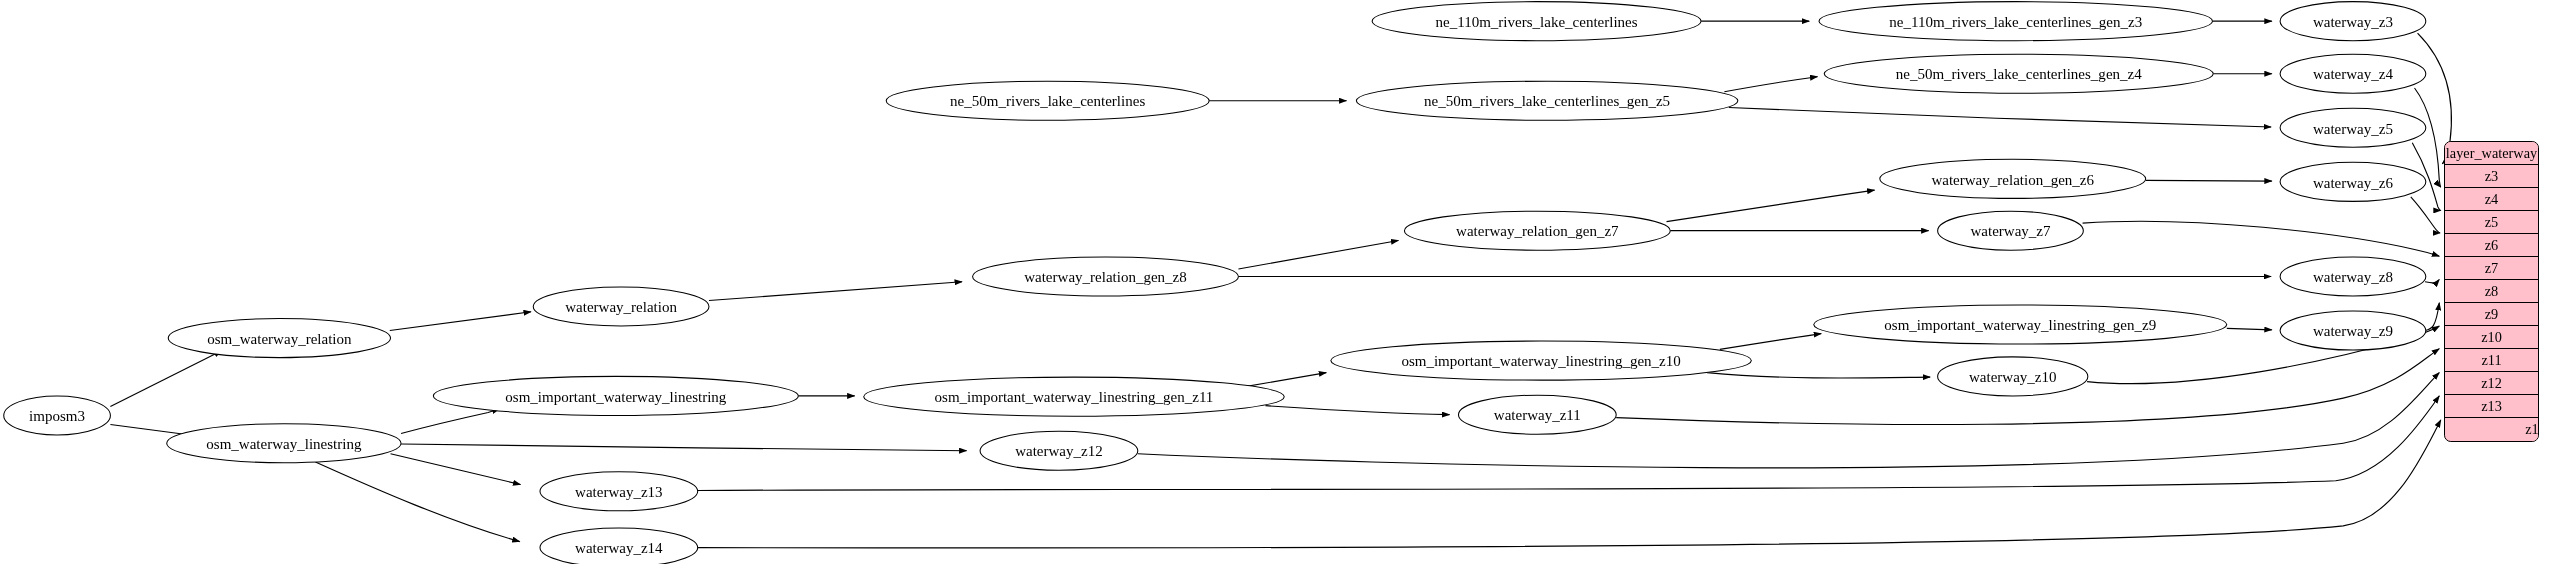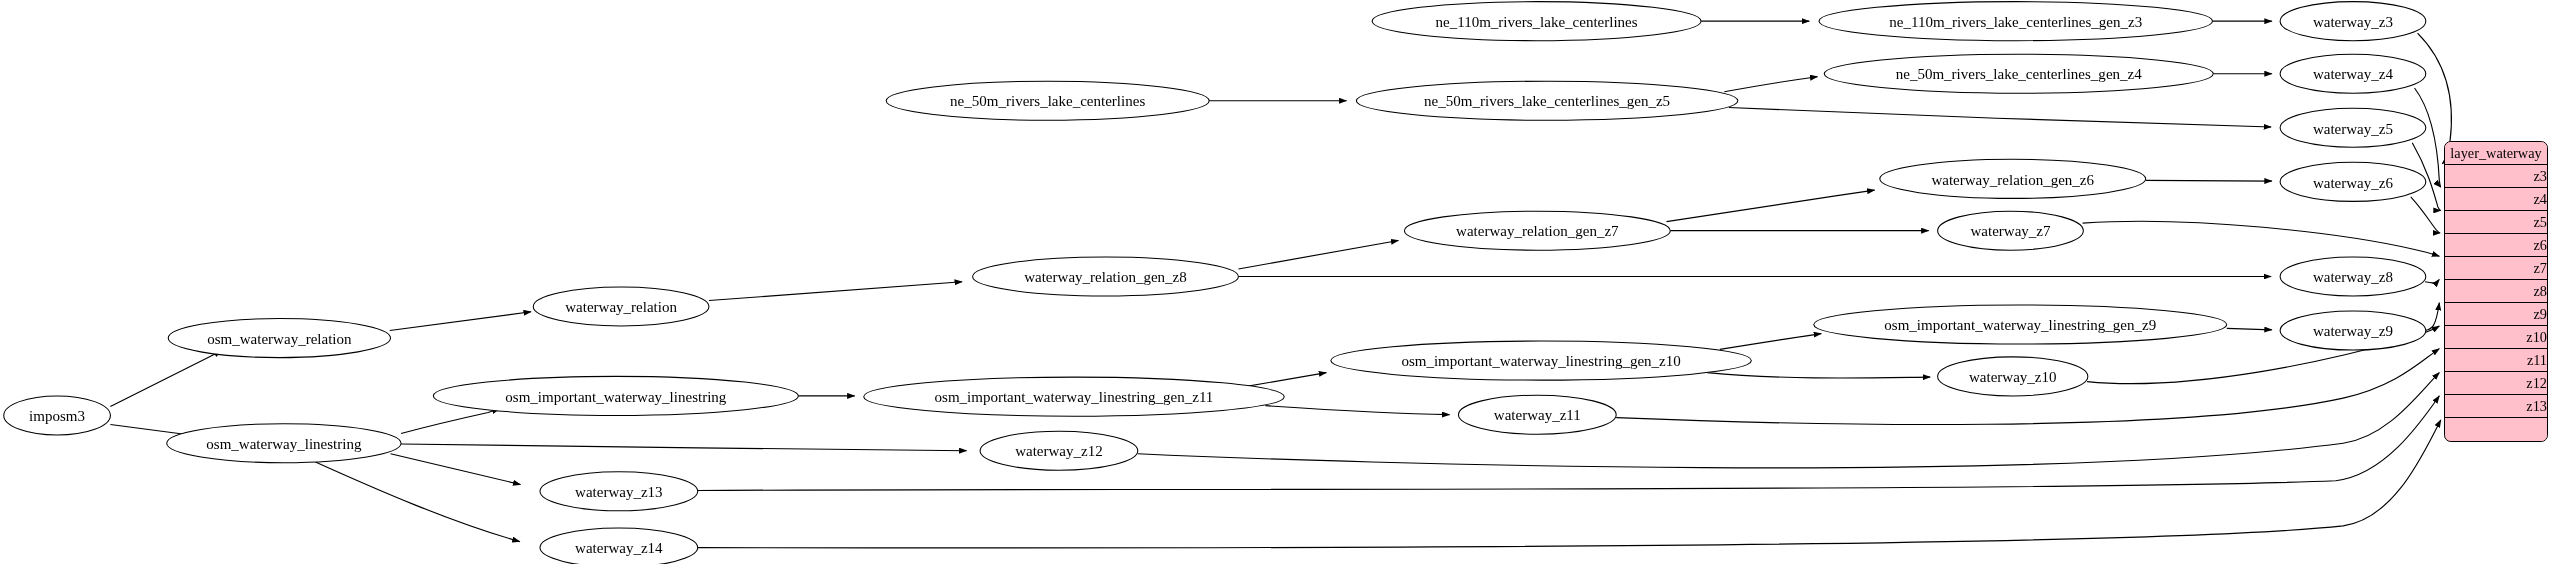--- a/index.html
+++ b/index.html
@@ -46,21 +46,21 @@
     position: absolute;
     box-sizing: border-box;
     border: 1.1px solid #000000;
     border-radius: 6.8px;
     background: #ffc0cb;
     overflow: hidden;
   }
   .record-row {
     box-sizing: border-box;
     width: 100%;
-    text-align: right;
+    text-align: center;
     background: #ffc0cb;
     color: #000000;
     font-family: "Liberation Serif", "DejaVu Serif", serif;
     font-size: 14.3px;
     line-height: 23px;
     height: 23px;
     border-bottom: 1.1px solid #000000;
   }
   .record-row.last { border-bottom: none; margin-left: 48px; }
   .record-title {
@@ -234,21 +234,21 @@
           <ellipse class="node-ellipse" cx="3133" cy="368" rx="97" ry="26"></ellipse>
           <text class="node-label" x="3133" y="369" font-size="20">waterway_z8</text>
         </g>
         <g>
           <ellipse class="node-ellipse" cx="3133" cy="440" rx="97" ry="26"></ellipse>
           <text class="node-label" x="3133" y="441" font-size="20">waterway_z9</text>
         </g>
       </g>
   </svg>
 
-  <div class="record-box" id="record-node" style="left: 2444px; top: 141px; width: 104px; background: rgb(255, 192, 203);">
+  <div class="record-box" id="record-node" style="left: 2444px; top: 141px; width: 95px; background: rgb(255, 192, 203);">
       <div class="record-title">layer_waterway</div>
       <div class="record-row">z3</div>
       <div class="record-row">z4</div>
       <div class="record-row">z5</div>
       <div class="record-row">z6</div>
       <div class="record-row">z7</div>
       <div class="record-row">z8</div>
       <div class="record-row">z9</div>
       <div class="record-row">z10</div>
       <div class="record-row">z11</div>

